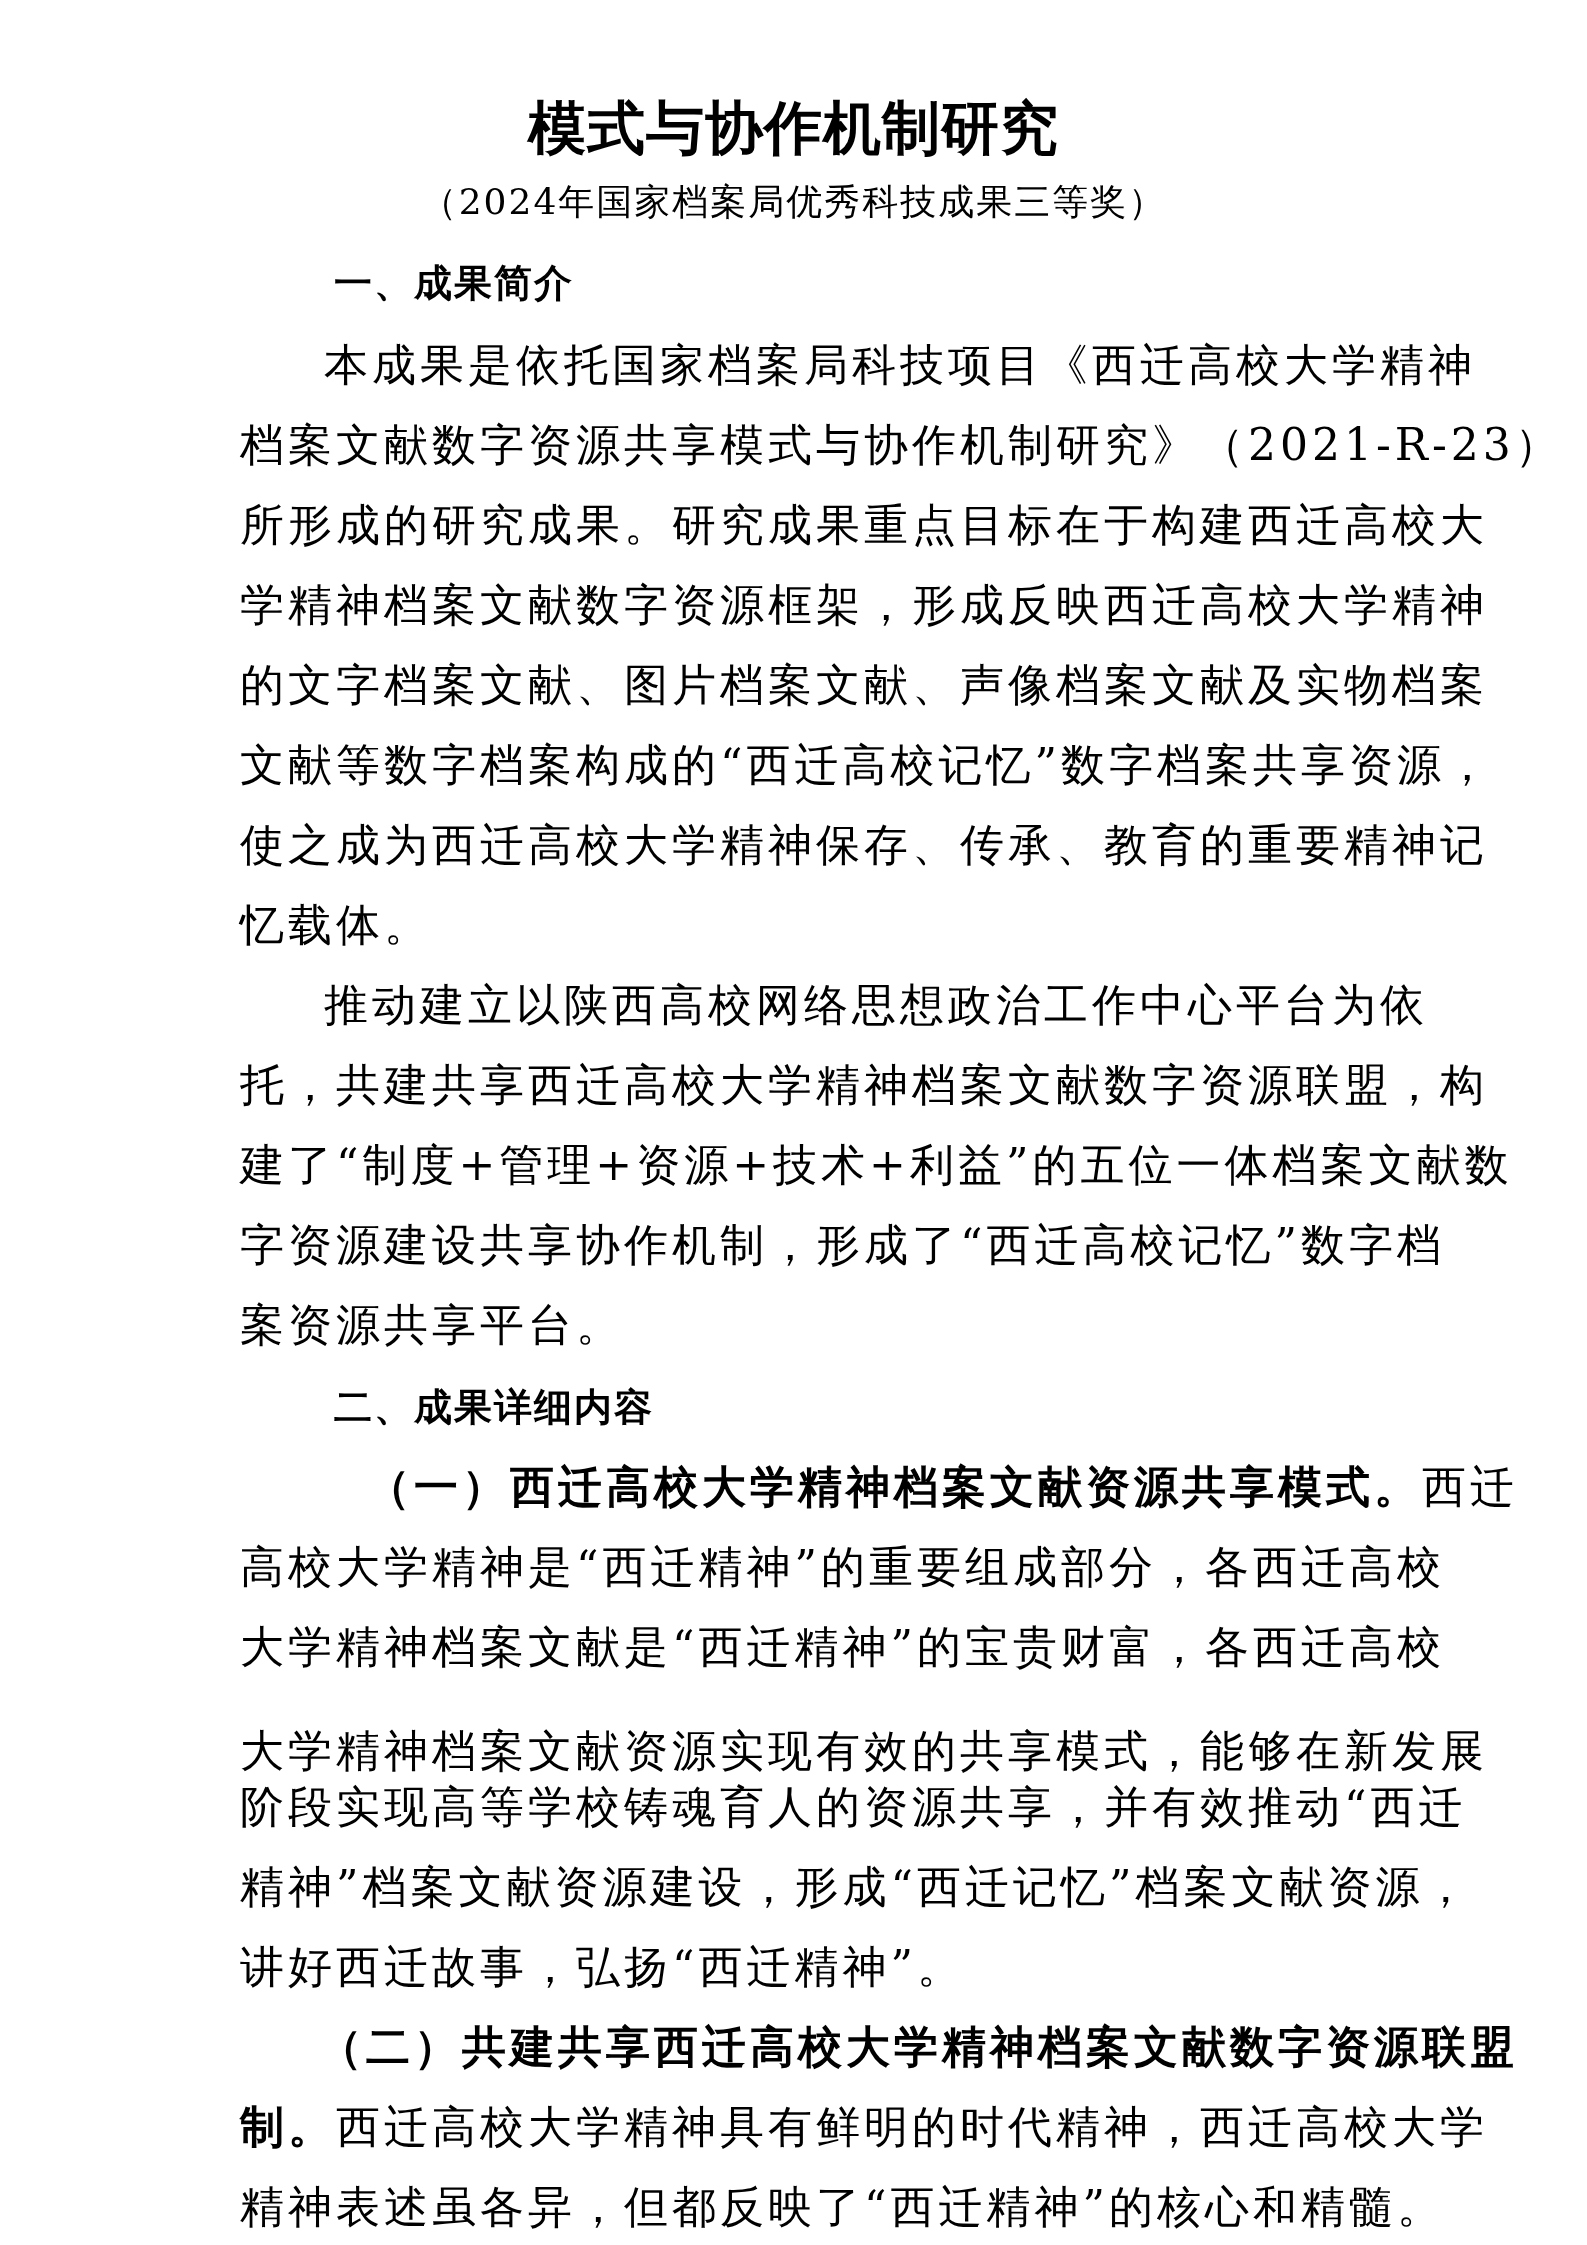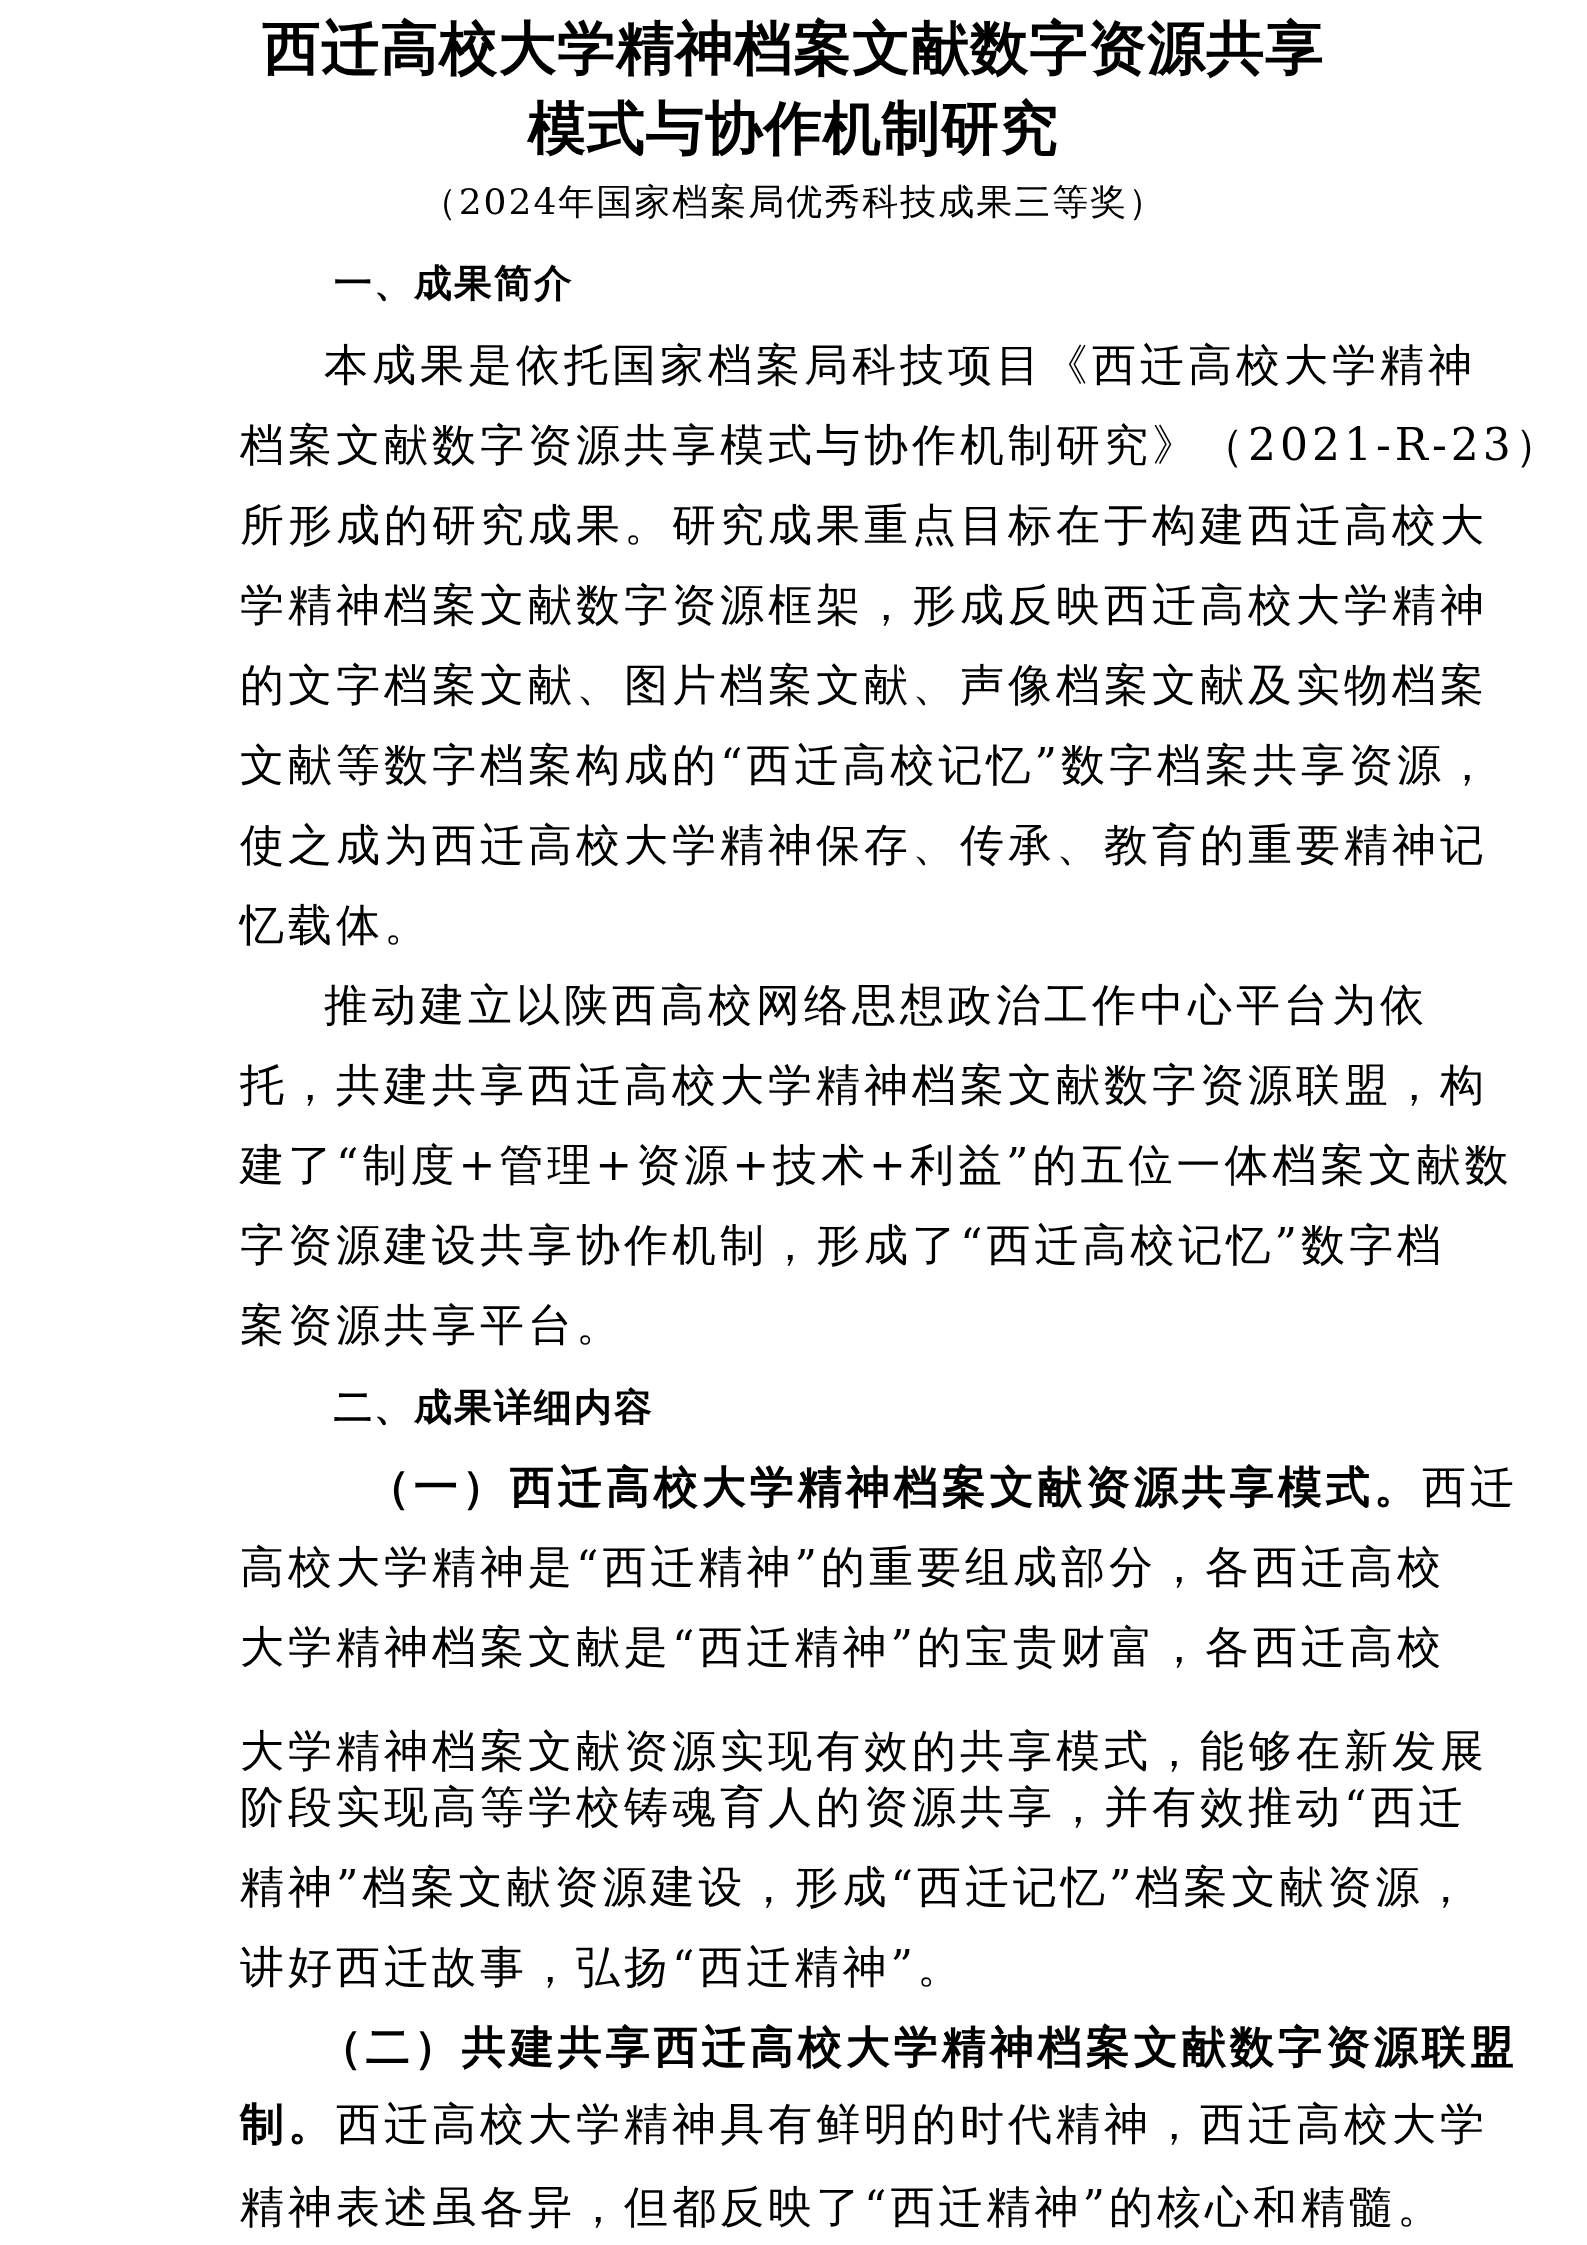--- a/index.html
+++ b/index.html
@@ -72,21 +72,20 @@
     letter-spacing: 2px;
     white-space: nowrap;
   }
   .bold { font-weight: bold; }
 </style>
 </head>
 <body>
 
 <div class="page">
 
-  <div class="title l1">西迁高校大学精神档案文献数字资源共享</div>
   <div class="title l2">模式与协作机制研究</div>
   <div class="subtitle">（2024年国家档案局优秀科技成果三等奖）</div>
 
   <div class="heading" style="top:258px;">一、成果简介</div>
 
   <div class="line indent" style="top:340px;">本成果是依托国家档案局科技项目《西迁高校大学精神</div>
   <div class="line" style="top:420px;">档案文献数字资源共享模式与协作机制研究》（2021-R-23）</div>
   <div class="line" style="top:500px;">所形成的研究成果。研究成果重点目标在于构建西迁高校大</div>
   <div class="line" style="top:580px;">学精神档案文献数字资源框架，形成反映西迁高校大学精神</div>
   <div class="line" style="top:660px;">的文字档案文献、图片档案文献、声像档案文献及实物档案</div>
@@ -104,16 +103,16 @@
 
   <div class="line indent" style="top:1462px; left:318px; width:1032px;margin-left:48px;"><span class="bold">（一）西迁高校大学精神档案文献资源共享模式。</span><span>西迁</span></div>
   <div class="line" style="top:1542px;">高校大学精神是“西迁精神”的重要组成部分，各西迁高校</div>
   <div class="line" style="top:1622px;">大学精神档案文献是“西迁精神”的宝贵财富，各西迁高校</div>
   <div class="line" style="top:1702px;margin-top:24px;">大学精神档案文献资源实现有效的共享模式，能够在新发展</div>
   <div class="line" style="top:1782px;">阶段实现高等学校铸魂育人的资源共享，并有效推动“西迁</div>
   <div class="line" style="top:1862px;">精神”档案文献资源建设，形成“西迁记忆”档案文献资源，</div>
   <div class="line last" style="top:1942px;">讲好西迁故事，弘扬“西迁精神”。</div>
 
   <div class="line indent bold" style="top:2022px; left:318px; width:1032px;">（二）共建共享西迁高校大学精神档案文献数字资源联盟</div>
-  <div class="line" style="top:2102px;font-family:Liberation Mono, monospace;"><span class="bold">制。</span><span>西迁高校大学精神具有鲜明的时代精神，西迁高校大学</span></div>
+  <div class="line" style="top:2102px;"><span class="bold">制。</span><span>西迁高校大学精神具有鲜明的时代精神，西迁高校大学</span></div>
   <div class="line" style="top:2182px;">精神表述虽各异，但都反映了“西迁精神”的核心和精髓。</div>
 
 </div>
 
 </body></html>

